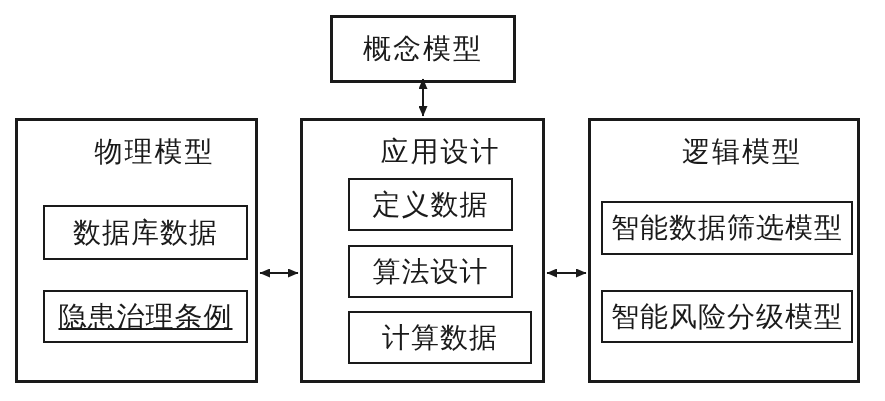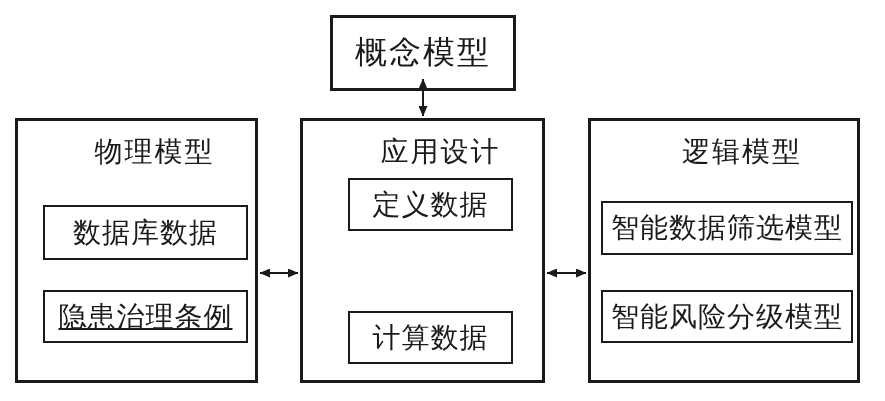--- a/index.html
+++ b/index.html
@@ -27,23 +27,23 @@
   .inner {
     border: 2px solid #1a1a1a;
     display: flex;
     align-items: center;
     justify-content: center;
     font-size: 28px;
     white-space: nowrap;
     letter-spacing: 1px;
   }
   .top-box {
-    left: 330px; top: 15px; width: 186px; height: 76px;
+    left: 330px; top: 15px; width: 186px; height: 68px;
     display: flex; align-items: center; justify-content: center;
-    font-size: 32px;
+    font-size: 28px;
     letter-spacing: 2px;
   }
   .col-title {
     position: absolute;
     left: 0; right: 0; top: 12px;
     text-align: center;
     font-size: 28px;
     letter-spacing: 2px;
     color: #1a1a1a;
     margin-left: 36px;
@@ -82,21 +82,24 @@
     <div class="box inner" style="left:25px; top:169px; width:205px; height:53px;text-decoration:underline;">
       <span>隐患治理条例</span>
     </div>
   </div>
 
   <div class="box outer" style="left:300px; top:118px; width:245px; height:265px;">
     <div class="col-title">应用设计</div>
     <div class="box inner" style="left:45px; top:57px; width:165px; height:53px;">
       <span>定义数据</span>
     </div>
-    <div class="box inner" style="left:45px; top:190px; width:165px; height:53px;">
+    <div class="box inner" style="left:45px; top:124px; width:165px; height:53px;">
+      <span>算法设计</span>
+    </div>
+    <div class="box inner" style="left:45px; top:190px; width:184px; height:53px;">
       <span>计算数据</span>
     </div>
   </div>
 
   <div class="box outer" style="left:588px; top:118px; width:272px; height:265px;">
     <div class="col-title">逻辑模型</div>
     <div class="box inner" style="left:10px; top:80px; width:252px; height:54px;">
       <span>智能数据筛选模型</span>
     </div>
     <div class="box inner" style="left:10px; top:169px; width:252px; height:53px;">

